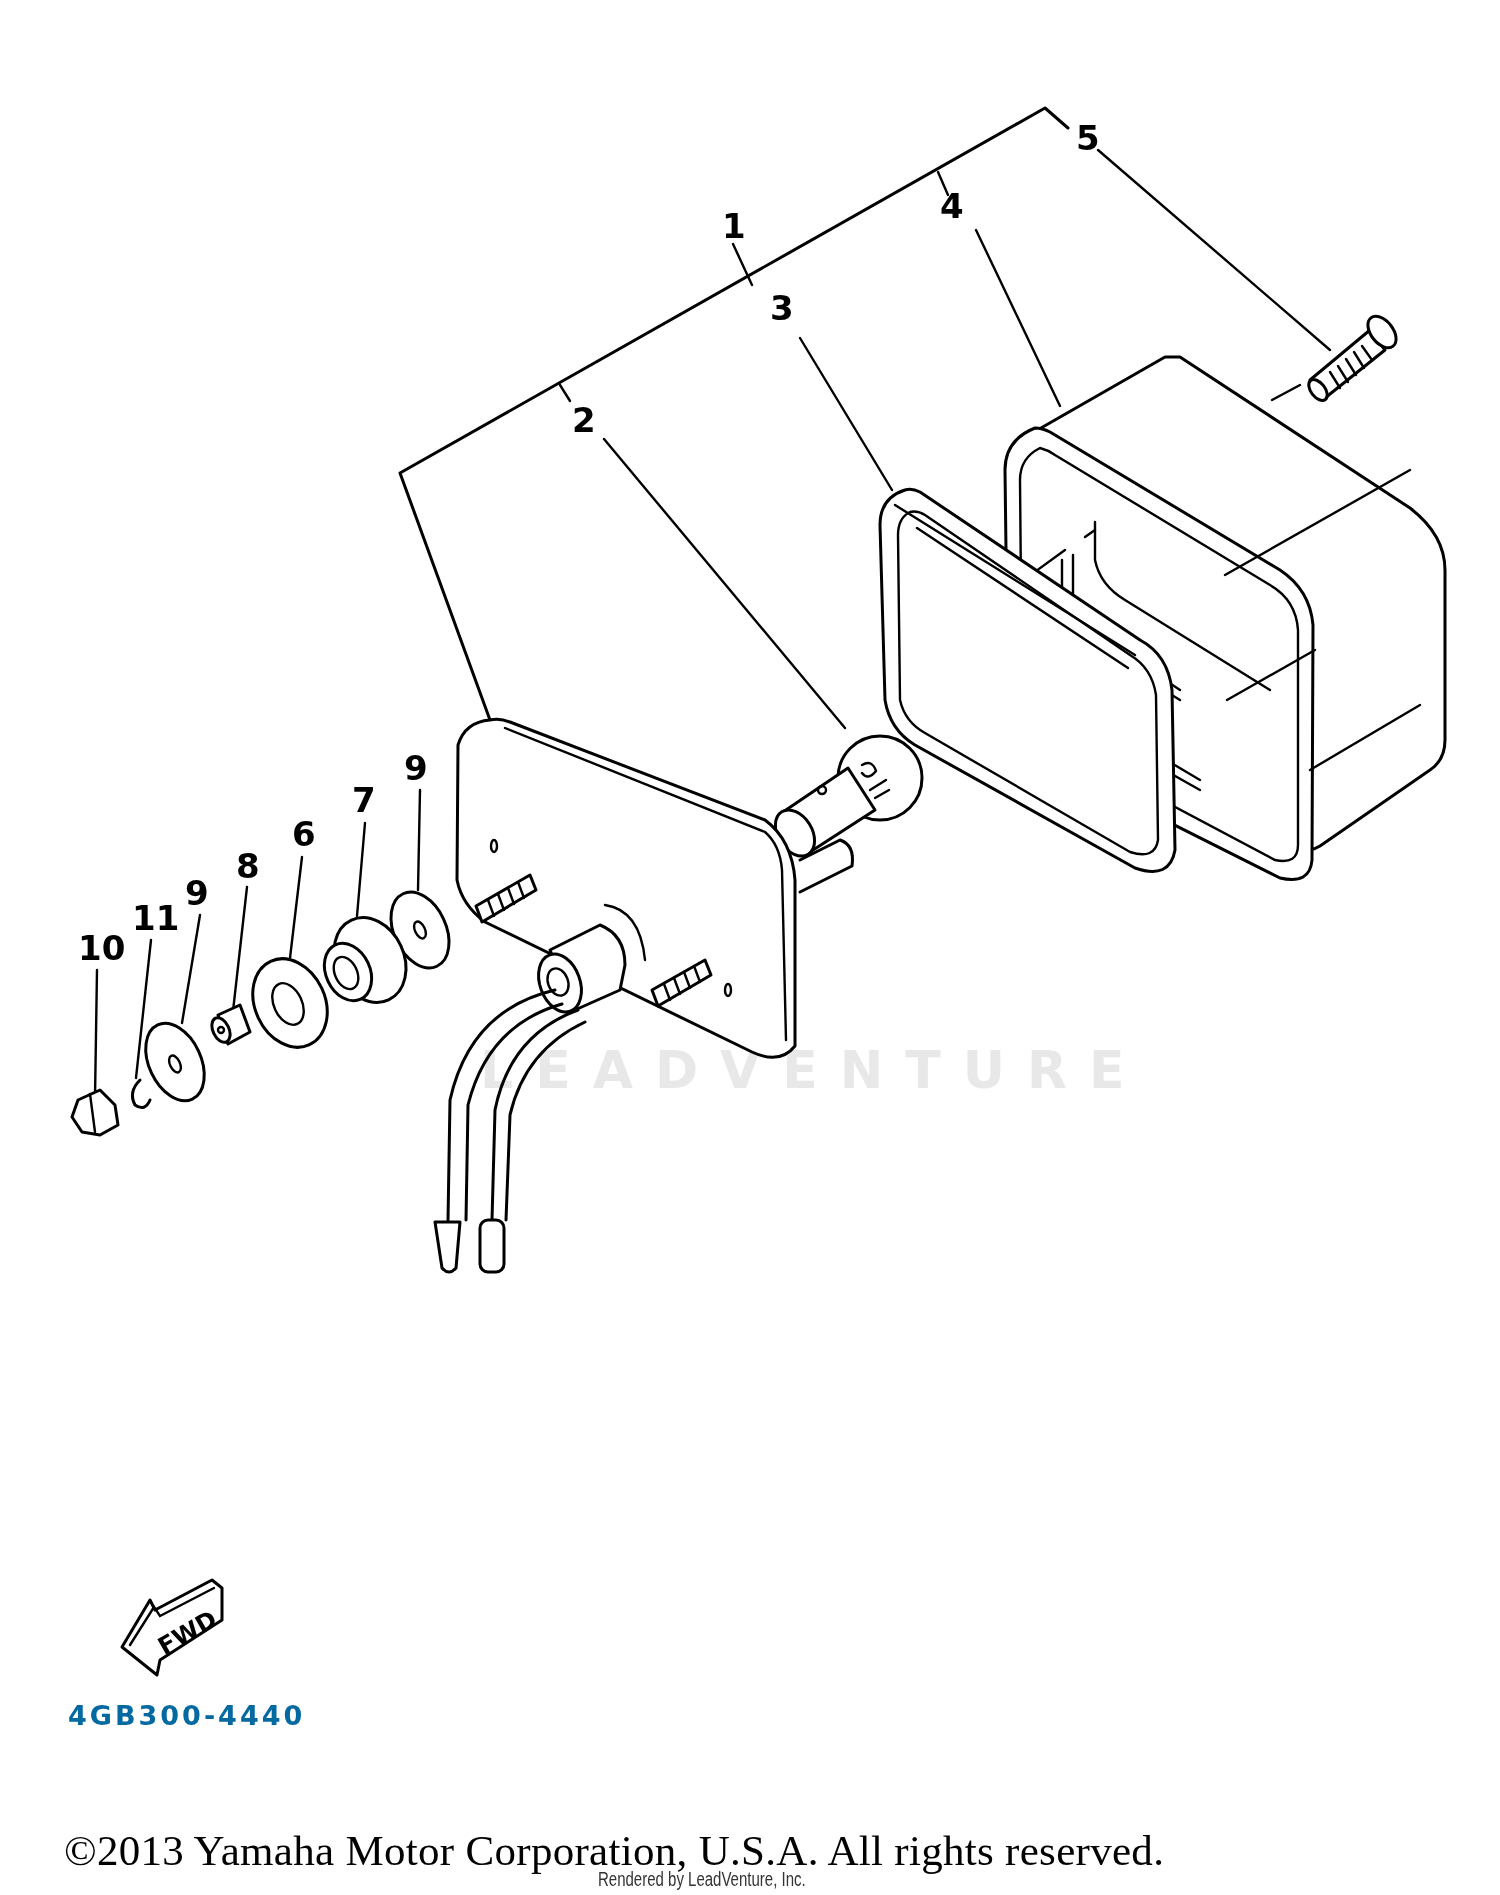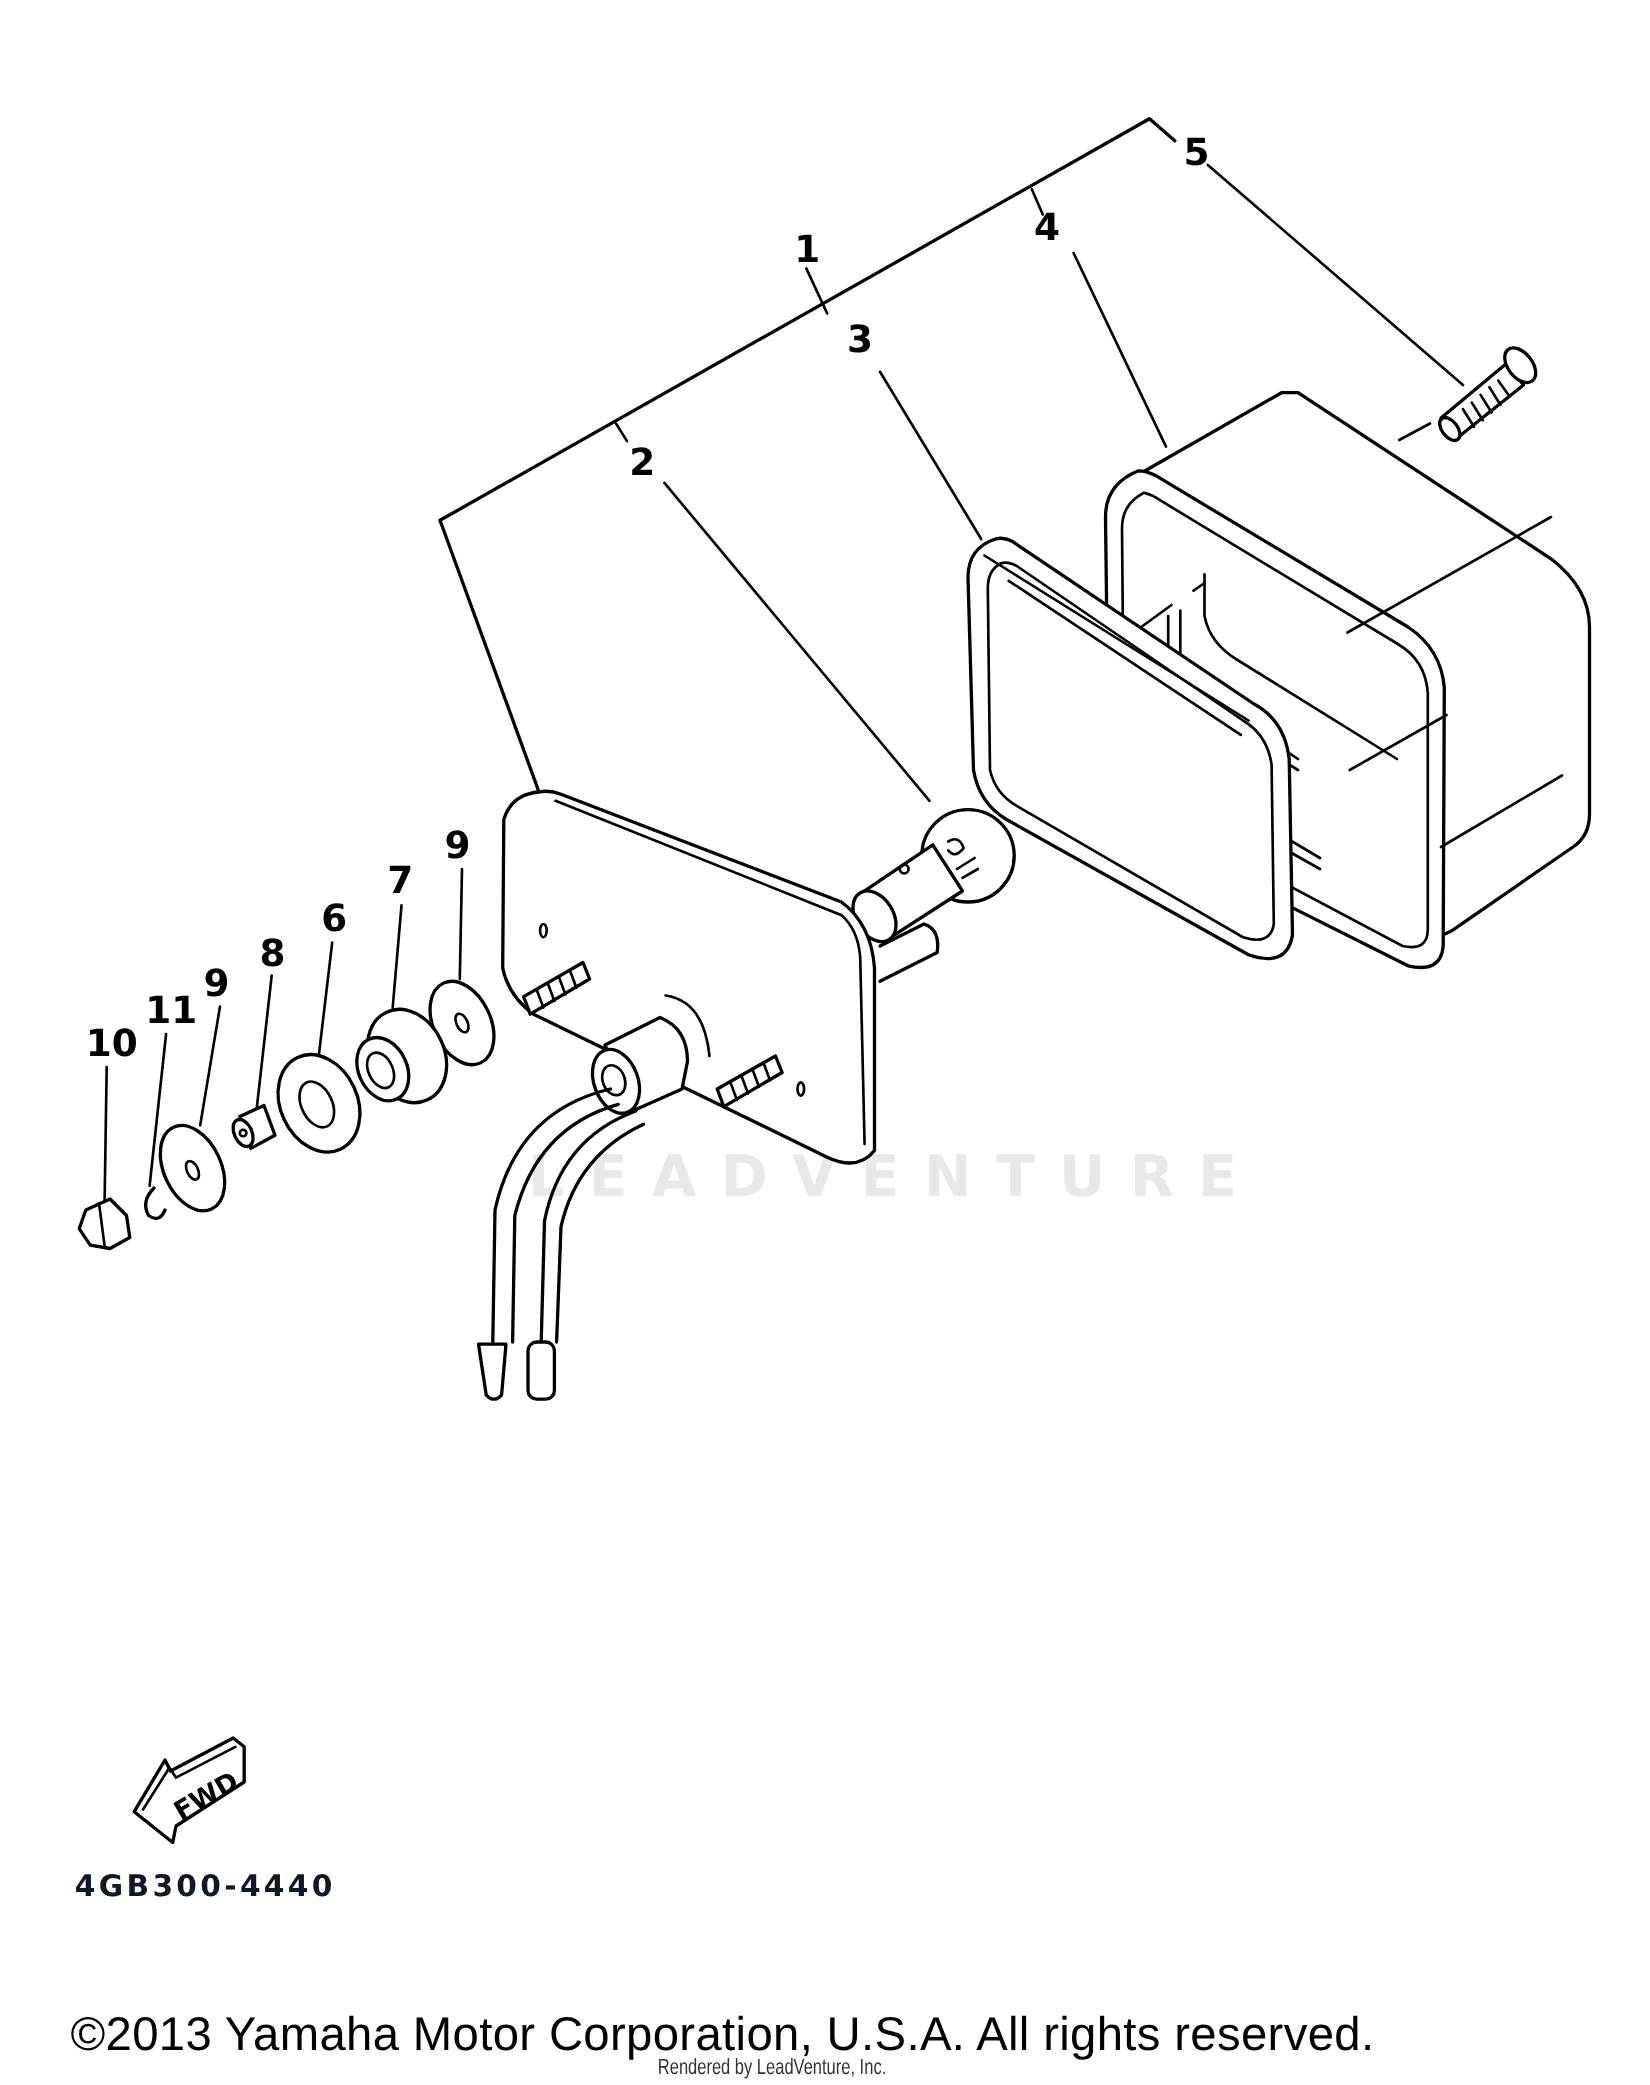--- a/index.html
+++ b/index.html
@@ -2,22 +2,22 @@
 <html><head>
   <meta charset="utf-8">
   <style>
     html, body { margin: 0; padding: 0; background: #ffffff; }
     body { width: 1500px; height: 1895px; position: relative; overflow: hidden; font-family: "Liberation Sans", sans-serif; }
     #diagram { position: absolute; left: 0; top: 0; width: 1500px; height: 1895px; }
     .ln { stroke: #000; stroke-width: 3; fill: none; stroke-linecap: round; stroke-linejoin: round; }
     .thin { stroke: #000; stroke-width: 2.4; fill: none; stroke-linecap: round; }
     .fillw { fill: #fff; }
     .callout { font-family: "DejaVu Sans", sans-serif; font-weight: bold; font-size: 34px; fill: #000; }
-    .partcode { position: absolute; left: 68px; top: 1700px; font-family: "DejaVu Sans", sans-serif; font-weight: bold; font-size: 27px; letter-spacing: 3px; color: #0f172a; }
-    .copyright { position: absolute; left: 64px; top: 1826px; font-family: Liberation Sans, sans-serif; font-size: 43px; color: #000; white-space: nowrap; letter-spacing: 0.3px; }
+    .partcode { position: absolute; left: 68px; top: 1700px; font-family: "DejaVu Sans", sans-serif; font-weight: bold; font-size: 27px; letter-spacing: 3px; color: #0369a1; }
+    .copyright { position: absolute; left: 64px; top: 1826px; font-family: Liberation Serif, serif; font-size: 43px; color: #000; white-space: nowrap; letter-spacing: 0.3px; }
     .rendered { position: absolute; left: 598px; top: 1868px; font-family: "Liberation Sans", sans-serif; font-size: 20px; color: #333; transform: scaleX(0.75); transform-origin: left top; white-space: nowrap; }
     .watermark { position: absolute; left: 480px; top: 1040px; font-family: "DejaVu Sans", sans-serif; font-weight: bold; font-size: 52px; letter-spacing: 22px; color: #e8e8e8; white-space: nowrap; }
   </style>
 </head>
 <body>
 
 <div class="watermark">LEADVENTURE</div>
 
 <svg id="diagram" viewBox="0 0 1500 1895" xmlns="http://www.w3.org/2000/svg">
 

